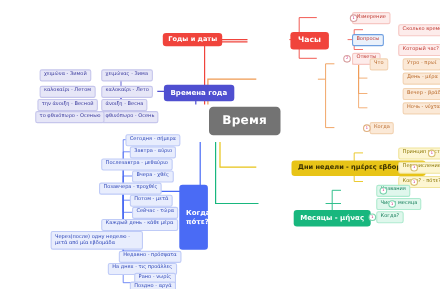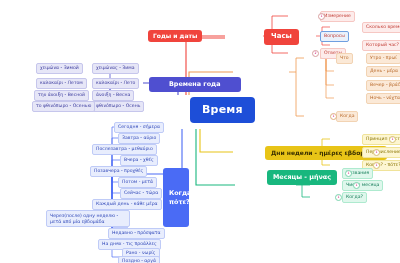--- a/index.html
+++ b/index.html
@@ -16,21 +16,21 @@
     position:absolute;
     box-sizing:border-box;
     white-space:nowrap;
     line-height:1.08;
     border-radius:2px;
     margin-left:32px;
   }
 
   
   .central{
-    background:#1d4ed8;color:#ffffff;
+    background:#737373;color:#ffffff;
     font-size:11px;font-weight:bold;
     padding:7px 12px;border-radius:4px;
     letter-spacing:.2px;
   }
 
   
   .main{
     color:#ffffff;font-size:6px;font-weight:bold;
     padding:3px 5px;border-radius:3px;
   }
@@ -163,31 +163,31 @@
   <div class="node main yellow" style="left:233px;top:146px;padding:4px 6px;font-size:6px;">Дни недели - ημέρες εβδομάδας</div>
 
   <div class="node leaf yellow" style="left:330px;top:134px;">Принцип построения</div>
   <div class="node leaf yellow" style="left:330px;top:147px;">Перечисление</div>
   <div class="node leaf yellow" style="left:330px;top:160px;">Когда? - πότε?</div>
 
   <div class="marker y" style="left:389px;top:136px;">1</div>
   <div class="marker y" style="left:373px;top:149px;">1</div>
   <div class="marker y" style="left:373px;top:162px;">1</div>
 
-  <div class="node main green" style="left:235px;top:170px;padding:4px 6px;font-size:6.4px;">Месяцы - μήνας</div>
+  <div class="node main green" style="left:235px;top:191px;padding:4px 6px;font-size:6.4px;">Месяцы - μήνας</div>
 
   <div class="node leaf green" style="left:310px;top:168px;">Названия</div>
   <div class="node leaf green" style="left:310px;top:180px;">Число месяца</div>
   <div class="node leaf green" style="left:310px;top:192px;">Когда?</div>
 
   <div class="marker g" style="left:345px;top:170px;">1</div>
   <div class="marker g" style="left:353px;top:182px;">1</div>
   <div class="marker g" style="left:335px;top:194px;">1</div>
 
-  <div class="node main blue" style="left:117px;top:77px;padding:4px 20px;font-size:6.4px;">Времена года</div>
+  <div class="node main blue" style="left:117px;top:77px;padding:4px 6px;font-size:6.4px;">Времена года</div>
 
   <div class="node leaf blue" style="left:60px;top:63px;">χειμώνας - Зима</div>
   <div class="node leaf blue" style="left:60px;top:78px;">καλοκαίρι - Лето</div>
   <div class="node leaf blue" style="left:60px;top:90px;">άνοιξη - Весна</div>
   <div class="node leaf blue" style="left:60px;top:101px;">φθινόπωρο - Осень</div>
 
   <div class="node leaf blue" style="left:4px;top:63px;">χειμώνα - Зимой</div>
   <div class="node leaf blue" style="left:4px;top:78px;">καλοκαίρι - Летом</div>
   <div class="node leaf blue" style="left:2px;top:90px;">την άνοιξη - Весной</div>
   <div class="node leaf blue" style="left:0px;top:101px;">το φθινόπωρο - Осенью</div>

